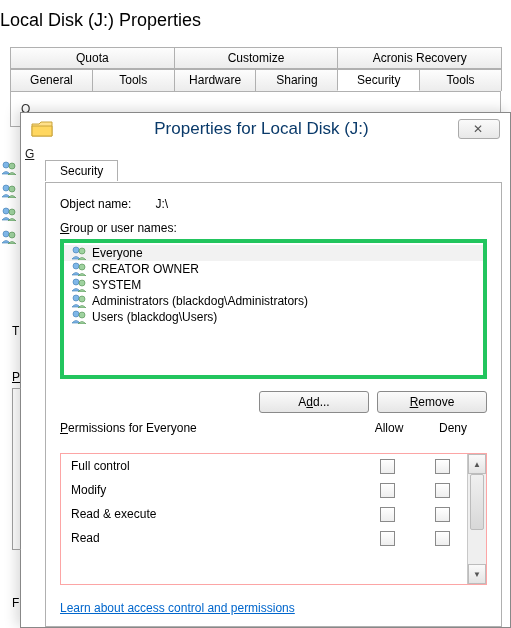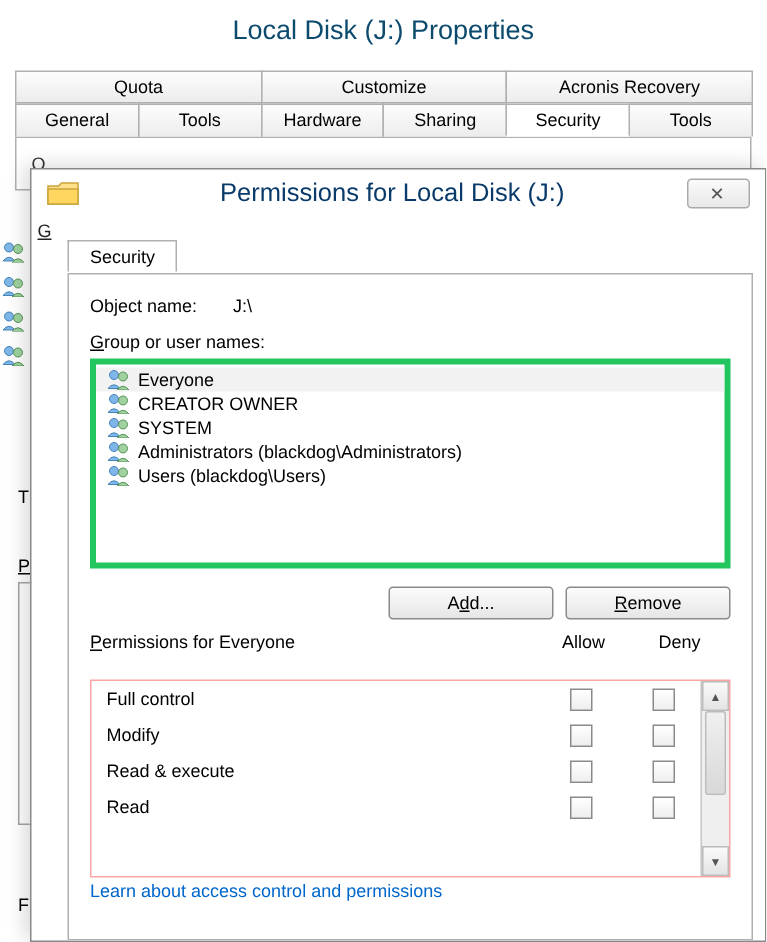--- a/index.html
+++ b/index.html
@@ -1,17 +1,17 @@
 <!DOCTYPE html>
 <html><head>
 <meta charset="utf-8">
 <style>
   html,body{margin:0;padding:0;font-family:"Segoe UI",Tahoma,sans-serif;font-size:12px;color:#000;background:#fff}
   .root{position:relative;width:511px;height:628px;background:#fff;overflow:hidden}
-  .parent-title{font-size:18px;text-align:center;padding:10px 0 10px 0;color:#0c4a6e}
+  .parent-title{font-size:18px;padding:10px 0 10px 0;color:#000000}
   .tabstrip{display:flex;flex-wrap:wrap;margin:6px 10px 0 10px}
   .tabrow{display:flex;width:100%}
   .tab{flex:1;border:1px solid #b0b0b0;background:linear-gradient(#fdfdfd,#ececec);text-align:center;padding:3px 12px;border-bottom:none;margin-right:-1px;white-space:nowrap;overflow:hidden}
   .tab.active{background:#fff;border-bottom:1px solid #fff;position:relative;z-index:2}
   .tabstrip .tabrow:first-child .tab{border-bottom:1px solid #b0b0b0}
   .parent-body{border:1px solid #b0b0b0;margin:0 10px;padding:10px;background:#fff}
   .cutlabel{color:#333}
   .modal{position:absolute;left:20px;top:112px;right:0;bottom:0;background:#fff;border:1px solid #888;box-shadow:-4px -2px 12px rgba(0,0,0,0.15)}
   .modal-titlebar{display:flex;align-items:center;padding:6px 10px}
   .folder-icon{width:22px;height:18px;margin-right:12px}
@@ -38,21 +38,21 @@
   .perm-grid{border:1px solid #fca5a5;height:130px;display:flex;margin-top:18px}
   .perm-rows{flex:1;overflow:hidden}
   .prow{display:flex;align-items:center;height:24px;padding-left:10px}
   .prow .pname{flex:1}
   .prow .pcol{width:60px;display:flex;justify-content:center}
   .prow .pcol2{width:50px;display:flex;justify-content:center}
   .cb{width:13px;height:13px;border:1px solid #8a8a8a;background:linear-gradient(#fff,#eee)}
   .vscroll{width:18px;background:#efefef;border-left:1px solid #c8c8c8;position:relative}
   .vscroll .arrow{height:18px;border:1px solid #bcbcbc;background:linear-gradient(#fafafa,#e4e4e4);display:flex;align-items:center;justify-content:center;font-size:8px;color:#555}
   .vscroll .thumb{position:absolute;left:2px;right:2px;top:20px;height:54px;background:linear-gradient(#f0f0f0,#d8d8d8);border:1px solid #bcbcbc;border-radius:2px}
-  .link{color:#0066cc;margin-top:2px;display:inline-block}
+  .link{color:#0066cc;text-decoration:underline;margin-top:16px;display:inline-block}
   .side-frag{position:absolute;left:0;top:158px;width:20px}
   .frag-icon{width:18px;height:14px;margin:3px 0}
 </style>
 </head>
 <body>
 <div class="root">
 
   <div class="parent-title">Local Disk (J:) Properties</div>
 
   <div class="tabstrip">
@@ -89,21 +89,21 @@
         <use href="#grp"></use>
       </svg>
   </div>
 
   <div class="modal">
     <div class="modal-titlebar">
       <svg class="folder-icon" viewBox="0 0 22 18">
         <path d="M1 4 L8 4 L10 2 L21 2 L21 16 L1 16 Z" fill="#ffe08a" stroke="#caa43a"></path>
         <path d="M1 6 L21 6 L21 16 L1 16 Z" fill="#ffd760" stroke="#caa43a"></path>
       </svg>
-      <div class="modal-title">Permissions for Local Disk (J:)</div>
+      <div class="modal-title">Properties for Local Disk (J:)</div>
       <div class="close-btn">
         <span>✕</span>
       </div>
     </div>
     <div class="gcut"><span class="u">G</span></div>
 
     <div class="modal-body">
       <div class="subtabs">
         <div class="subtab">Security</div>
       </div>

